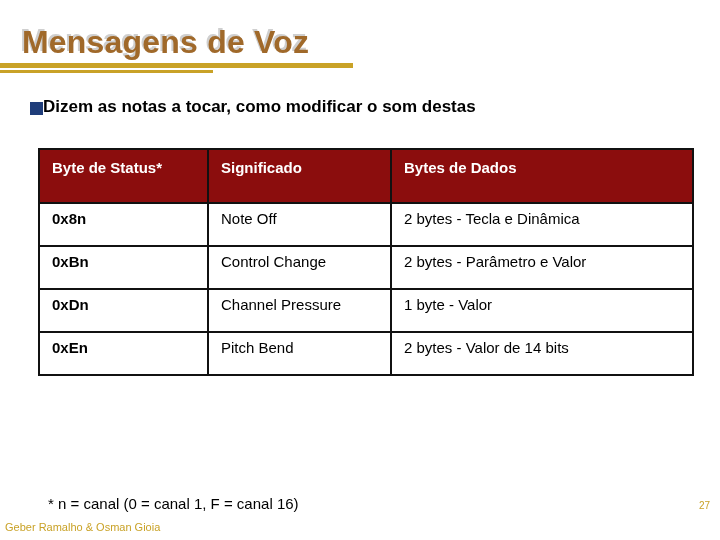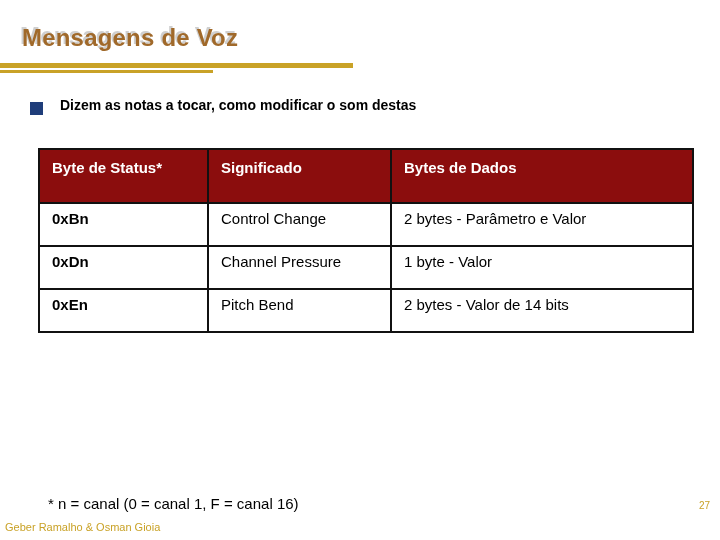--- a/index.html
+++ b/index.html
@@ -13,21 +13,21 @@
     font-family: "Liberation Sans", sans-serif;
     position: relative;
     overflow: hidden;
   }
 
   
   #slide-title {
     position: absolute;
     left: 22px;
     top: 24px;
-    font-size: 24px;
+    font-size: 32px;
     font-weight: bold;
     color: #A0692A;
     letter-spacing: 0.2px;
     white-space: nowrap;
     text-shadow: -2px -2px 0 #cfcfcf;
   }
 
   
   #title-rule-upper {
     position: absolute;
@@ -55,22 +55,22 @@
     align-items: flex-start;
   }
   #bullet-marker {
     width: 13px;
     height: 13px;
     background: #1F3D7A;
     margin-top: 5px;
     flex: none;
   }
   #bullet-text {
-    margin-left: 17px;
-    font-size: 14px;
+    margin-left: 0;
+    font-size: 17px;
     font-weight: bold;
     color: #000000;
     white-space: nowrap;
     line-height: 1.15;
   }
 
   
   #midi-table {
     position: absolute;
     left: 38px;
@@ -154,20 +154,25 @@
   </colgroup>
   <thead>
     <tr>
       <th>Byte de Status*</th>
       <th>Significado</th>
       <th>Bytes de Dados</th>
     </tr>
   </thead>
   <tbody id="midi-table-body">
       <tr>
+        <td class="status-cell">0x8n</td>
+        <td class="meaning-cell">Note Off</td>
+        <td class="data-cell">2 bytes - Tecla e Dinâmica</td>
+      </tr>
+      <tr>
         <td class="status-cell">0xBn</td>
         <td class="meaning-cell">Control Change</td>
         <td class="data-cell">2 bytes - Parâmetro e Valor</td>
       </tr>
       <tr>
         <td class="status-cell">0xDn</td>
         <td class="meaning-cell">Channel Pressure</td>
         <td class="data-cell">1 byte   - Valor</td>
       </tr>
       <tr>

